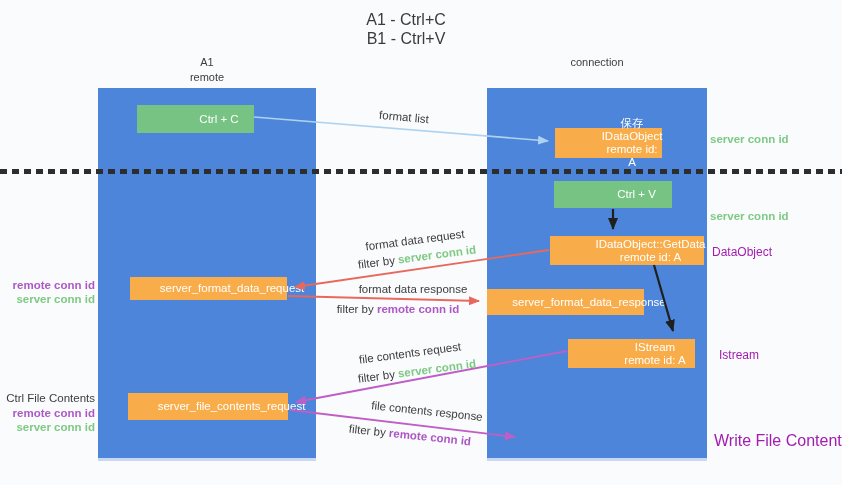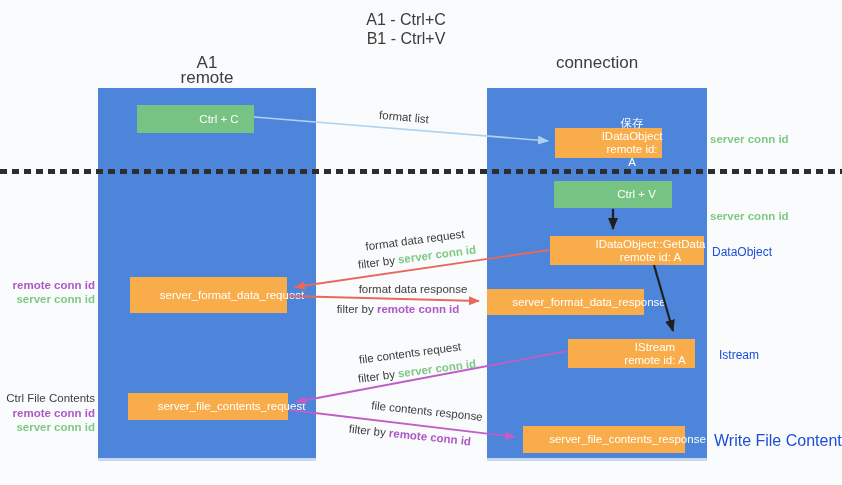--- a/index.html
+++ b/index.html
@@ -15,39 +15,39 @@
   }
   .lane {
     position:absolute; top:88px; width:218px; height:370px;
     background:var(--lane-blue,#4c85da);
     border-bottom:3px solid #c9d8f1;
   }
   .lane-a { left:98px; }
   .lane-b { left:487px; width:220px; }
   .lane-header {
     position:absolute; top:55px; width:220px; text-align:center;
-    font-size:17px; line-height:15px; color:#3d3d3d;
+    font-size:11px; line-height:15px; color:#3d3d3d;
   }
   .lh-a { left:97px; }
   .lh-b { left:487px; }
   .dotted {
     position:absolute; left:0; top:169px; width:842px; height:5px;
     background:repeating-linear-gradient(90deg,#2d2d2d 0 7px,transparent 7px 12px);
   }
   .node {
     position:absolute; display:flex; flex-direction:column;
     align-items:center; justify-content:center;
     color:#fff; text-align:center; font-size:11.5px; line-height:13px;
     box-sizing:border-box;
     padding-left:47px;
   }
   .node-green  { background:var(--node-green,#77c383); }
   .node-orange { background:var(--node-orange,#f9ad4a); }
   .ann { position:absolute; font-size:11.5px; white-space:nowrap; }
-  .ann-dark   { color:#1d4ed8; }
+  .ann-dark   { color:#a21caf; }
   .ann-green  { color:var(--accent-green,#7ec983); font-weight:bold; }
   .ann-purple { color:var(--accent-purple,#ae58c6); font-weight:bold; }
   .left-stack {
     position:absolute; left:0; width:95px; text-align:right;
     font-size:11.5px; line-height:14px; white-space:nowrap;
   }
   .arrows { position:absolute; left:0; top:0; }
   .elabel {
     position:absolute; font-size:11.5px; color:#3d3d3d; white-space:nowrap;
     transform:translate(-50%,-50%) rotate(var(--r,0deg));
@@ -89,40 +89,37 @@
 
   <div class="node node-green" style="left:554px;top:181px;width:118px;height:27px">
     <span>Ctrl + V</span>
   </div>
 
   <div class="node node-orange" style="left:550px;top:236px;width:154px;height:29px">
     <span>IDataObject::GetData</span>
     <span>remote id: A</span>
   </div>
 
-  <div class="node node-orange" style="left:130px;top:277px;width:157px;height:36px">
+  <div class="node node-orange" style="left:130px;top:277px;width:157px;height:23px">
     <span>server_format_data_request</span>
   </div>
 
   <div class="node node-orange" style="left:487px;top:289px;width:157px;height:26px">
     <span>server_format_data_response</span>
   </div>
 
   <div class="node node-orange" style="left:568px;top:339px;width:127px;height:29px">
     <span>IStream</span>
     <span>remote id: A</span>
   </div>
 
   <div class="node node-orange" style="left:128px;top:393px;width:160px;height:27px">
     <span>server_file_contents_request</span>
   </div>
 
-  <div class="node node-orange" style="left:523px;top:426px;width:162px;height:27px">
-    <span>server_file_contents_response</span>
-  </div>
 
   <svg class="arrows" width="842" height="485">
     <defs>
       <marker id="ah-blue" markerUnits="userSpaceOnUse" markerWidth="12" markerHeight="10" refX="10" refY="4.5" orient="auto">
         <path d="M0,0 L11,4.5 L0,9 z" fill="#aed3f0"></path>
       </marker>
       <marker id="ah-red" markerUnits="userSpaceOnUse" markerWidth="12" markerHeight="10" refX="10" refY="4.5" orient="auto">
         <path d="M0,0 L11,4.5 L0,9 z" fill="#e8695c"></path>
       </marker>
       <marker id="ah-purple" markerUnits="userSpaceOnUse" markerWidth="12" markerHeight="10" refX="10" refY="4.5" orient="auto">

